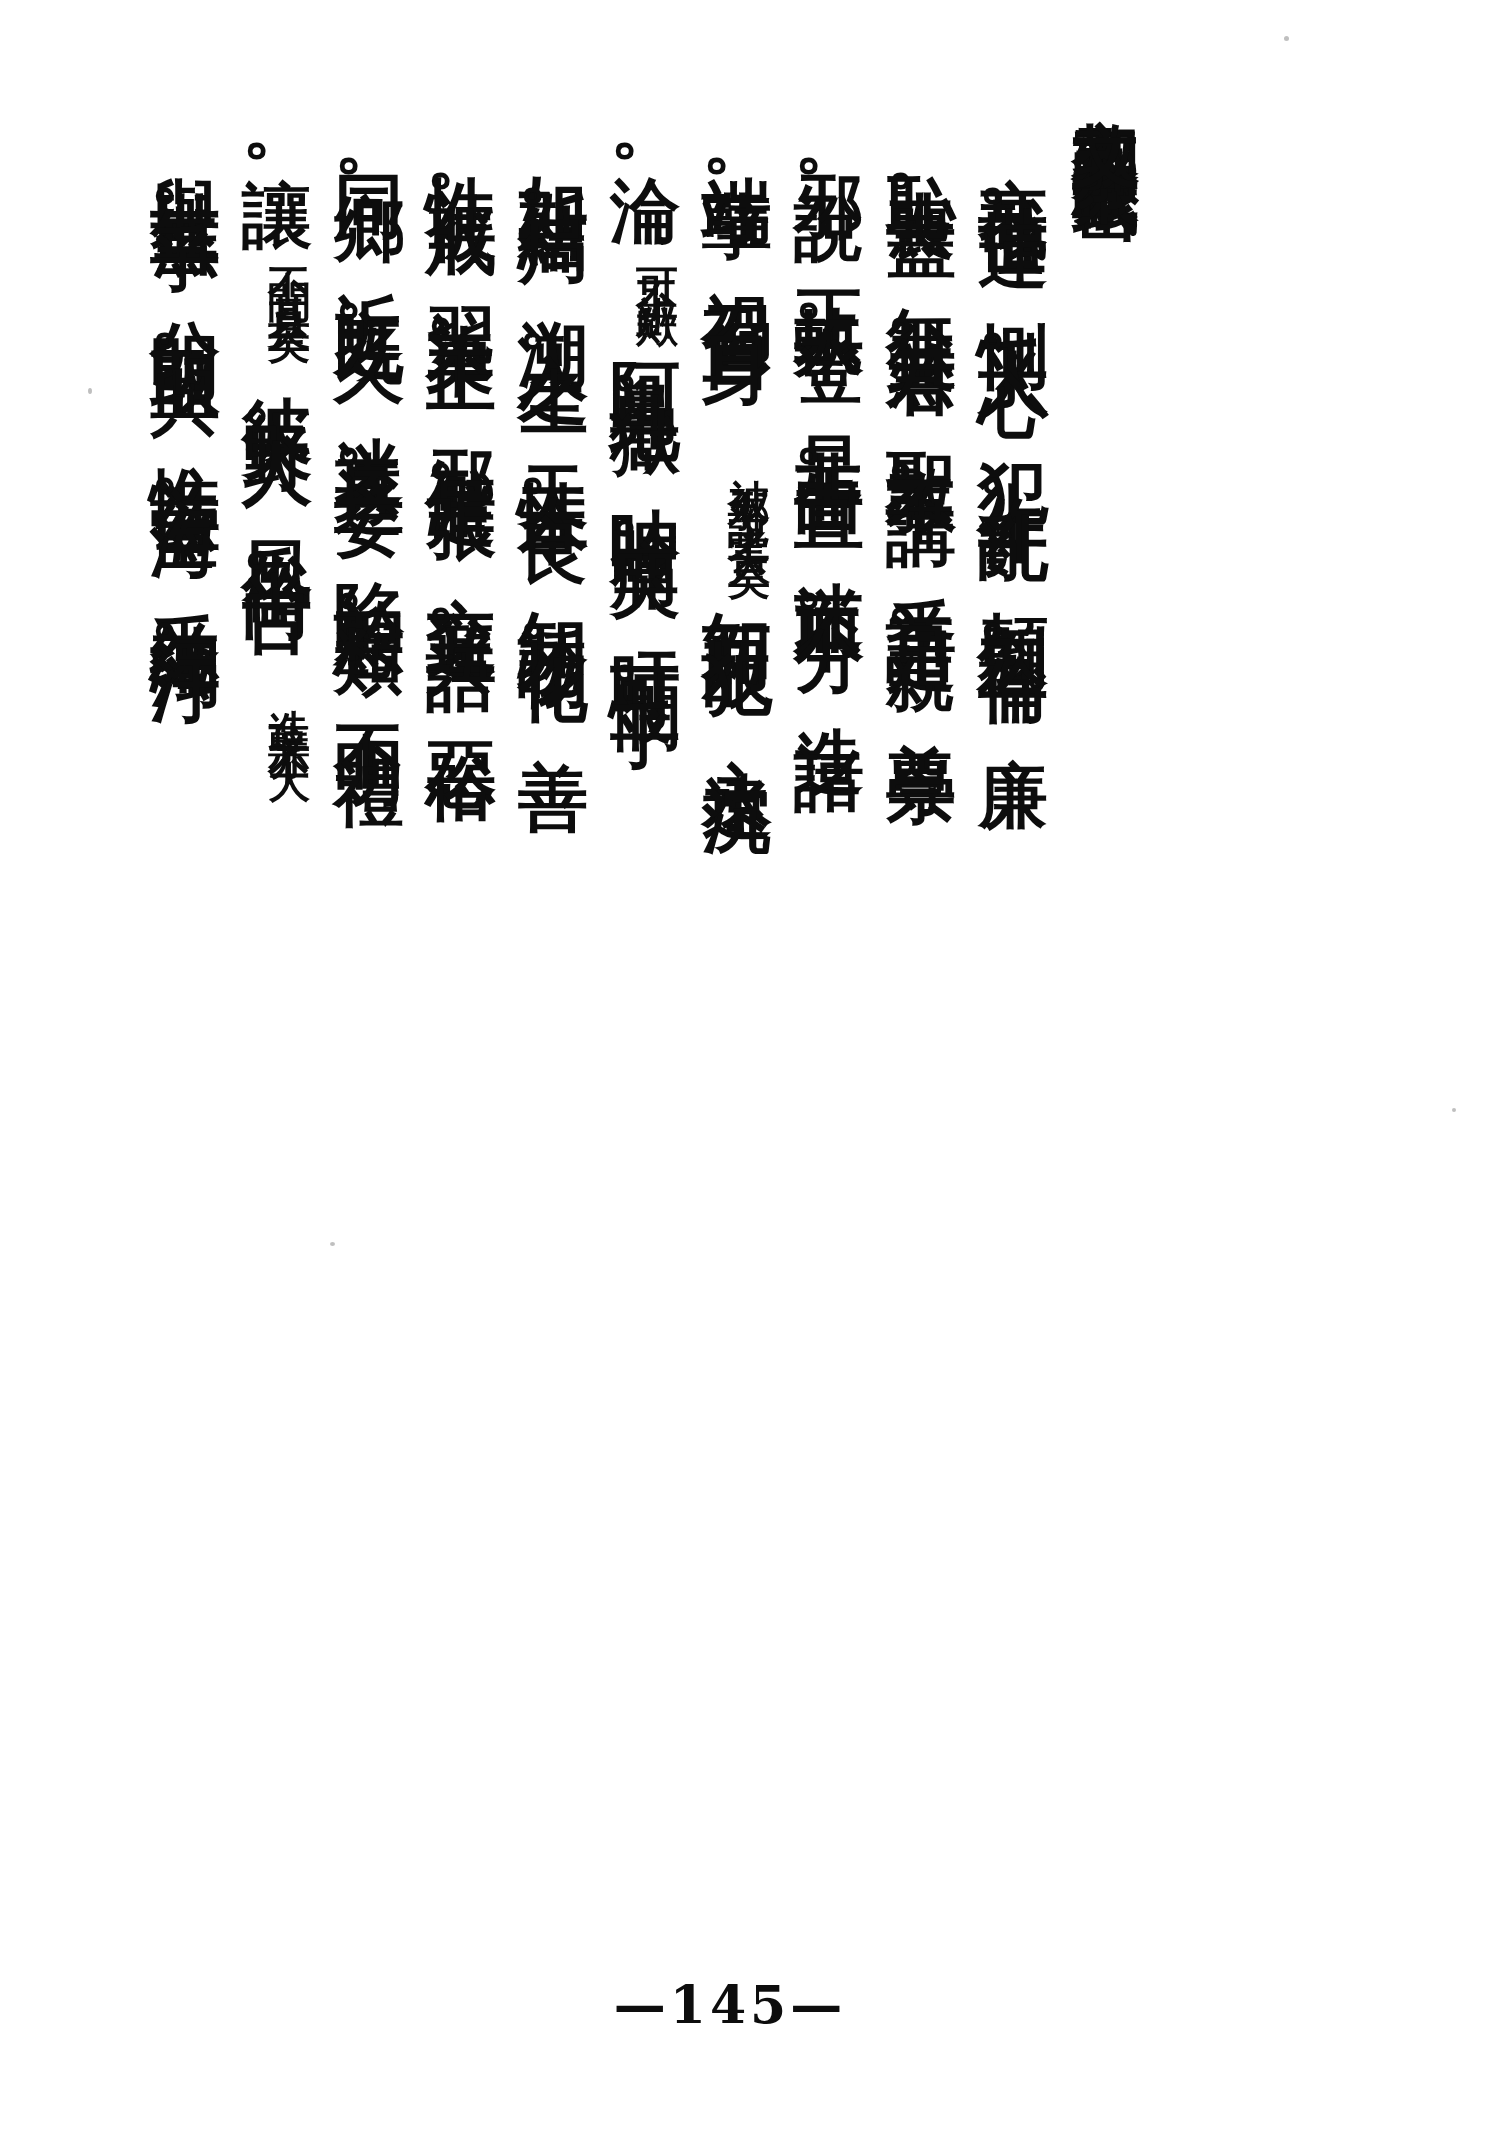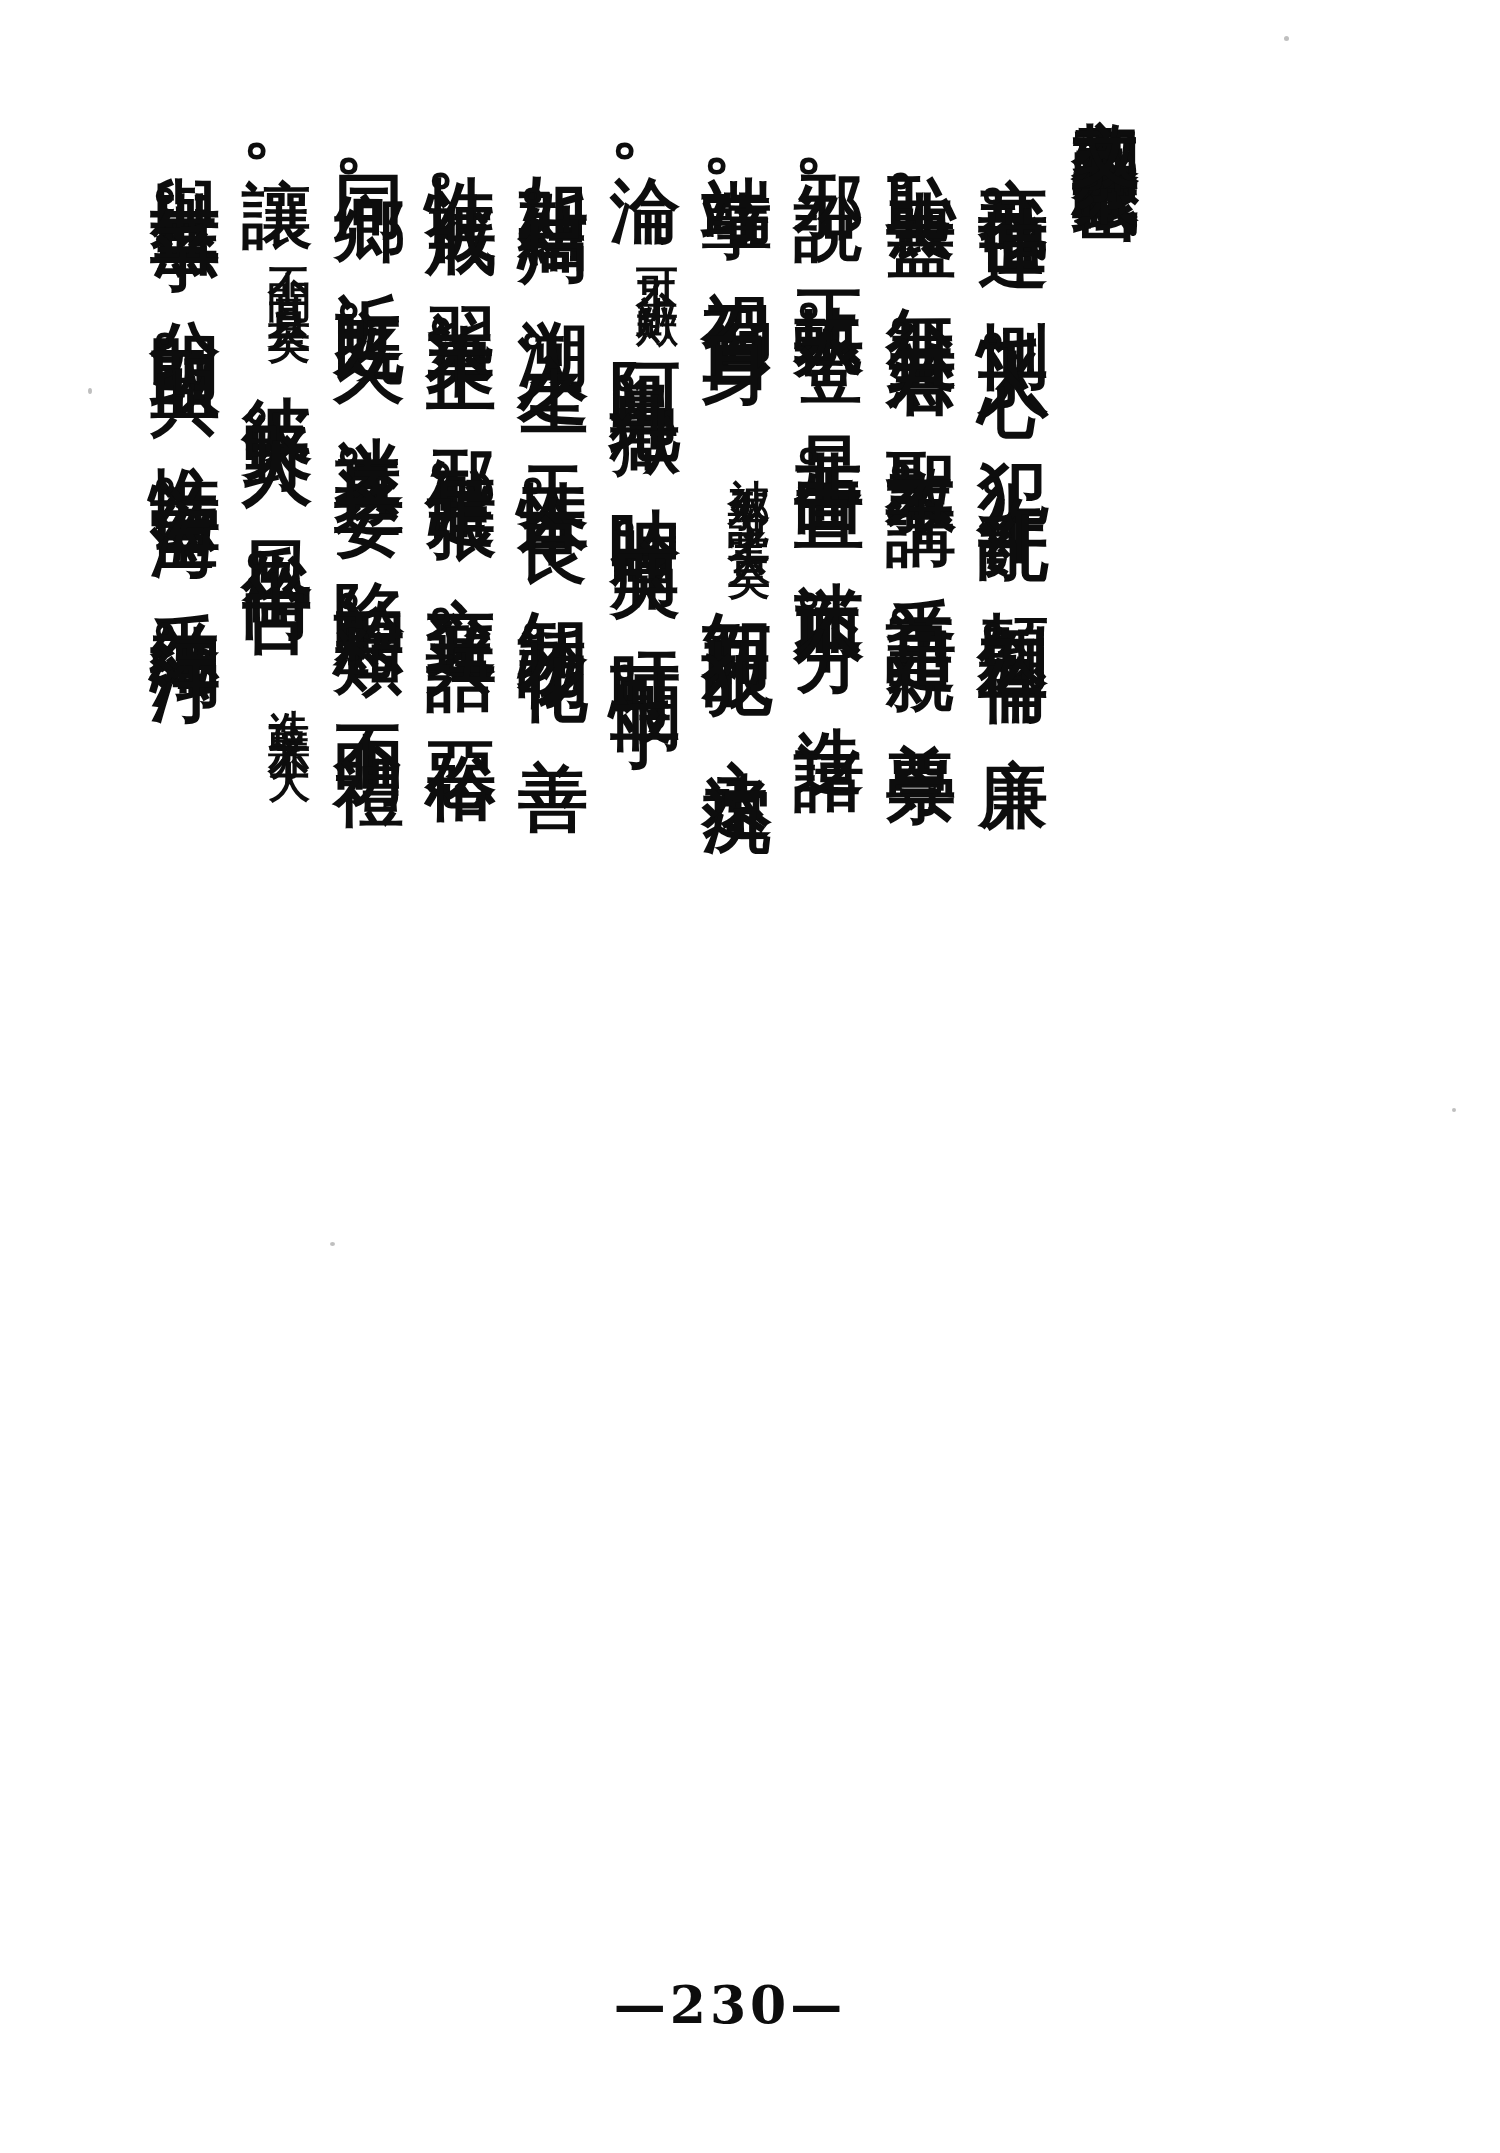--- a/index.html
+++ b/index.html
@@ -83,19 +83,19 @@
       <div class="col"><span class="seg-large">邪說。正軌不登。是非曲直。迷而不分。造諸</span></div>
       <div class="col"><span class="seg-large">端孽。禍召自身</span><span class="seg-small" style="margin-top: 150px;">被邪說之害大矣</span><span class="seg-large" style="margin-top: 20px;">知而故犯。永遠沉</span></div>
       <div class="col"><span class="seg-large">淪。</span><span class="seg-small" style="margin-top: 15px;">可不辨歟</span><span class="seg-large" style="margin-top: 20px;">阿鼻地獄。呻吟痛哭。吁可憫乎。</span></div>
       <div class="col"><span class="seg-large">如斯結局。溯人之生。天性本良。知誘物化。善</span></div>
       <div class="col"><span class="seg-large">性被戕。習染不正。邪僻是張。交遊共語。惡俗</span></div>
       <div class="col"><span class="seg-large">同鄉。近之既久。迷真逐妄。陷於惡類。不明禮</span></div>
       <div class="col"><span class="seg-large">讓。</span><span class="seg-small" style="margin-top: 15px;">不聞其臭矣</span><span class="seg-large" style="margin-top: 40px;">彼夫野人。風俗尚古。</span><span class="seg-small" style="margin-top: 45px;">造孽亦不大</span></div>
       <div class="col"><span class="seg-large">與世無爭。分明取與。惟兹宦海。悉納濁汙。</span></div>
     </div>
 
-  <div class="page-number">—230—</div>
+  <div class="page-number">—145—</div>
 
 <div class="speck" style="left: 1284px; top: 36px; width: 5px; height: 5px;"></div>
     <div class="speck" style="left: 88px; top: 388px; width: 4px; height: 6px;"></div>
     <div class="speck" style="left: 1452px; top: 1108px; width: 4px; height: 4px;"></div>
     <div class="speck" style="left: 330px; top: 1242px; width: 5px; height: 4px;"></div>
   </div>
 
 </body></html>

